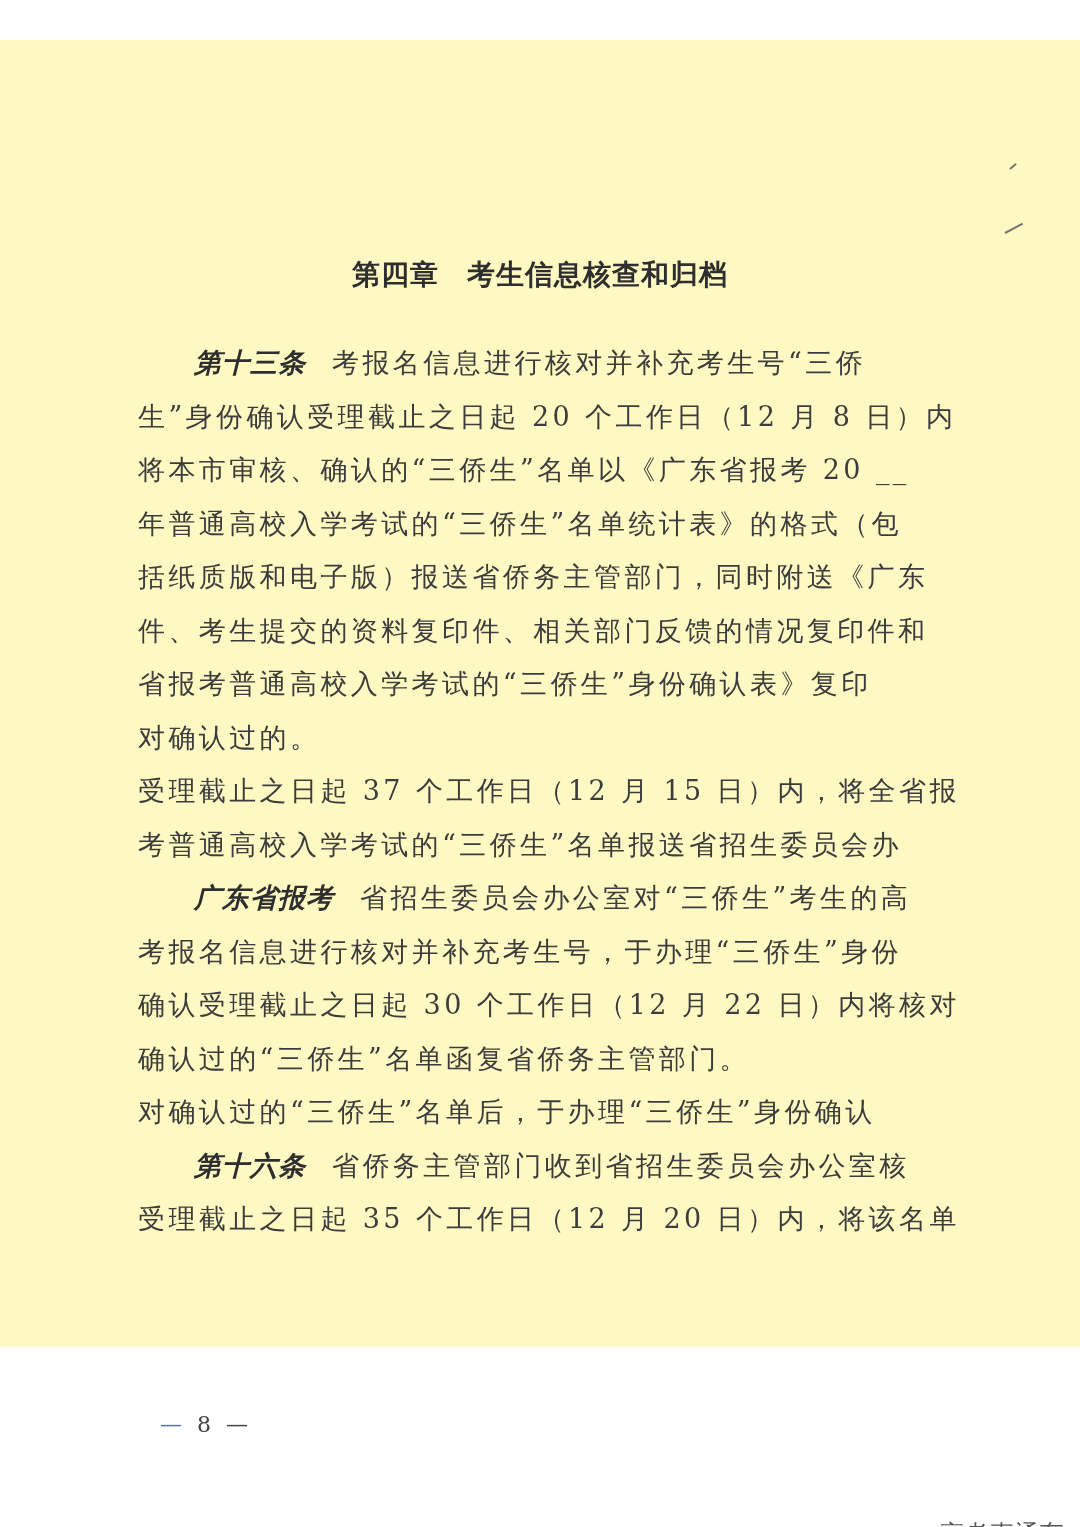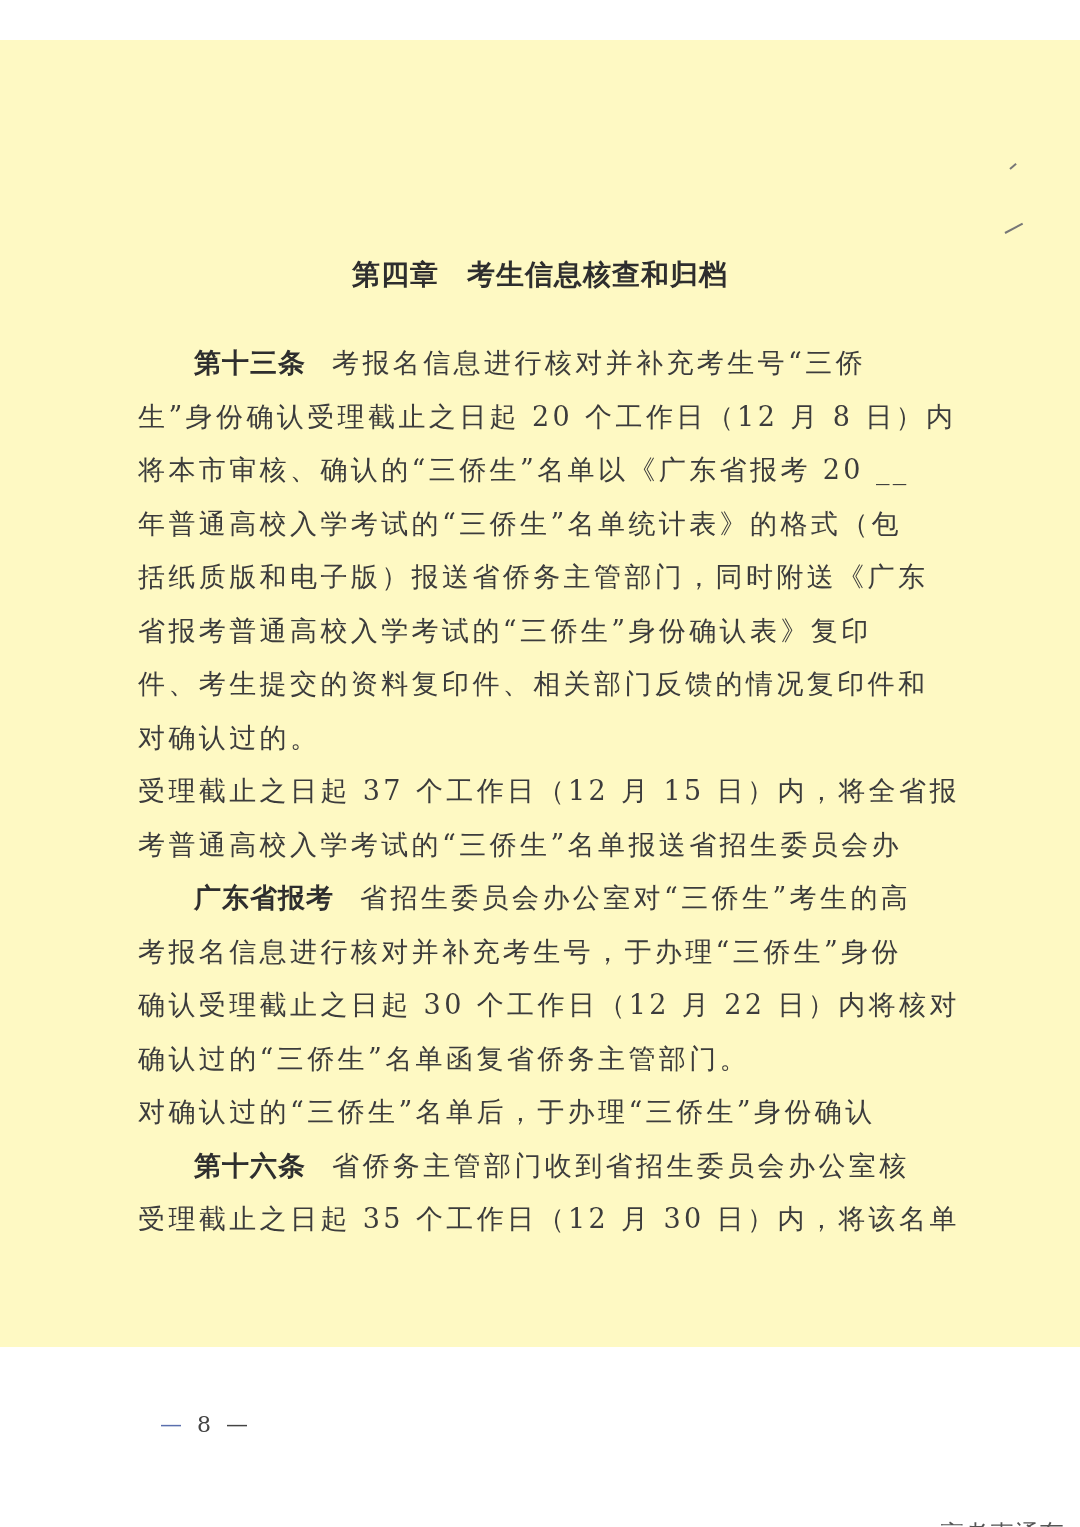--- a/index.html
+++ b/index.html
@@ -50,20 +50,21 @@
       letter-spacing: 3.4px;
       color: #3c3c3c;
     }
     .article-head {
       font-family: "DejaVu Sans", "Liberation Sans", sans-serif;
       font-weight: bold;
       color: #2e2e2e;
       letter-spacing: 1px;
       margin-left: 56px;
       margin-right: 26px;
+      font-style: italic;
     }
     .page-number {
       position: absolute;
       top: 1372px;
       left: 160px;
       font-size: 22px;
       color: #444;
       letter-spacing: 4px;
     }
     .page-number .dash { color: #5a6fae; }
@@ -96,41 +97,41 @@
   </div>
 
   <div class="body-text">
 
     <div>
       <div class="line"><span class="article-head">第十三条</span><span>考报名信息进行核对并补充考生号“三侨</span></div>
       <div class="line">生”身份确认受理截止之日起 20 个工作日（12 月 8 日）内</div>
       <div class="line">将本市审核、确认的“三侨生”名单以《广东省报考 20 __</div>
       <div class="line">年普通高校入学考试的“三侨生”名单统计表》的格式（包</div>
       <div class="line">括纸质版和电子版）报送省侨务主管部门，同时附送《广东</div>
+      <div class="line">件、考生提交的资料复印件、相关部门反馈的情况复印件和</div>
       <div class="line">省报考普通高校入学考试的“三侨生”身份确认表》复印</div>
-      <div class="line">件、考生提交的资料复印件、相关部门反馈的情况复印件和</div>
       <div class="line">对确认过的。</div>
     </div>
 
     <div>
       <div class="line">受理截止之日起 37 个工作日（12 月 15 日）内，将全省报</div>
       <div class="line">考普通高校入学考试的“三侨生”名单报送省招生委员会办</div>
     </div>
 
     <div>
       <div class="line"><span class="article-head">广东省报考</span><span>省招生委员会办公室对“三侨生”考生的高</span></div>
       <div class="line">考报名信息进行核对并补充考生号，于办理“三侨生”身份</div>
       <div class="line">确认受理截止之日起 30 个工作日（12 月 22 日）内将核对</div>
       <div class="line">确认过的“三侨生”名单函复省侨务主管部门。</div>
     </div>
 
     <div>
       <div class="line">对确认过的“三侨生”名单后，于办理“三侨生”身份确认</div>
       <div class="line"><span class="article-head">第十六条</span><span>省侨务主管部门收到省招生委员会办公室核</span></div>
-      <div class="line">受理截止之日起 35 个工作日（12 月 30 日）内，将该名单</div>
+      <div class="line">受理截止之日起 35 个工作日（12 月 20 日）内，将该名单</div>
     </div>
 
   </div>
 
   <div class="page-number">
     <span class="dash">—</span>
     <span>8</span>
     <span>—</span>
   </div>
 

